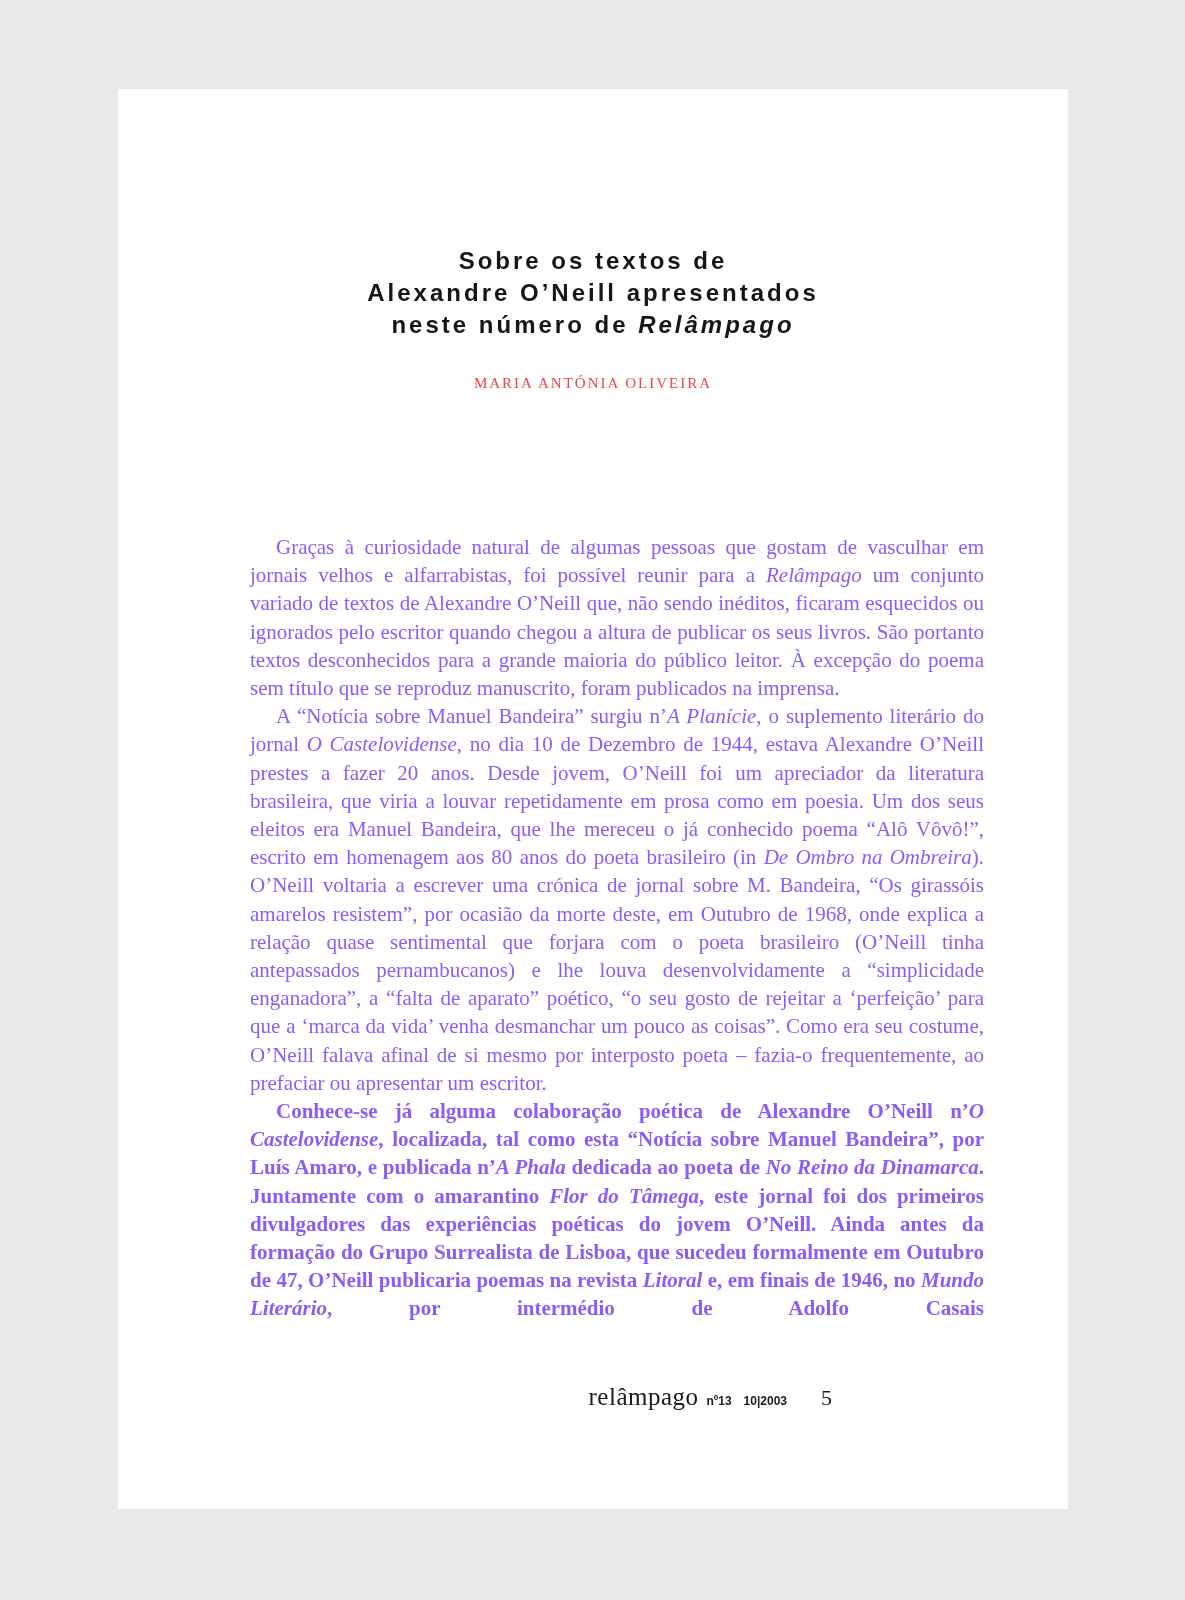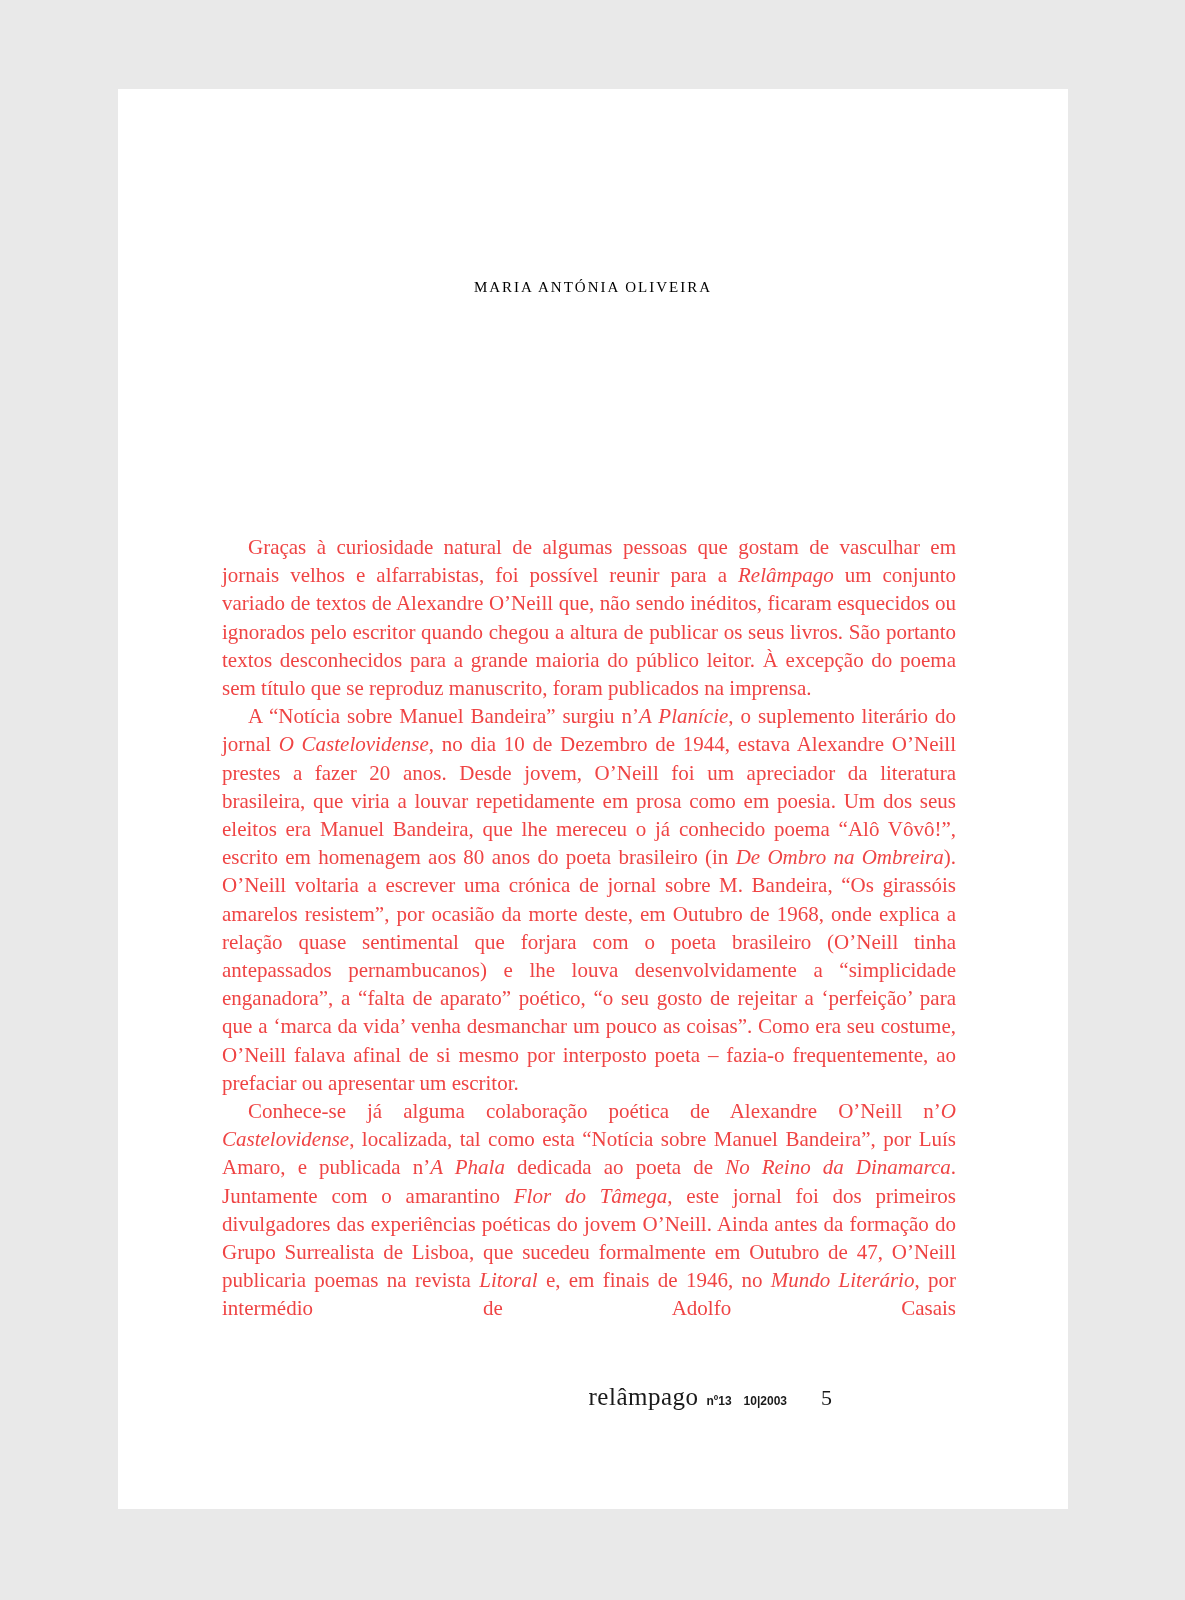--- a/index.html
+++ b/index.html
@@ -38,39 +38,39 @@
     line-height: 32px;
     letter-spacing: 3px;
     color: #161616;
   }
   .title .it { font-style: italic; }
   .author {
     margin-top: 34px;
     font-family: "Liberation Serif", serif;
     font-size: 15px;
     letter-spacing: 2px;
-    color: #000000;
+    color: #ef4444;
   }
   .body-text {
     position: absolute;
-    left: 104px;
+    left: 132px;
     top: 444px;
     width: 734px;
     font-size: 21px;
     line-height: 28.2px;
     text-align: justify;
-    color: #ef4444;
+    color: #8b5cf6;
     hyphens: auto;
   }
   .para {
     margin: 0;
     text-indent: 26px;
   }
   .para .it { font-style: italic; }
-  .para:last-child { text-align-last: justify; }
+  .para:last-child { text-align-last: justify; font-weight: bold; }
   .page-footer {
     position: absolute;
     left: 0;
     top: 1294px;
     width: 714px;
     display: flex;
     justify-content: flex-end;
     align-items: baseline;
     color: #1a1a1a;
     white-space: nowrap;
@@ -93,20 +93,25 @@
     margin-left: 34px;
   }
 </style>
 </head>
 <body>
 
 <div class="canvas">
   <div class="page">
 
     <header class="title-block">
+      <h1 class="title">
+          <div class="title-line"><span>Sobre os textos de</span></div>
+          <div class="title-line"><span>Alexandre O’Neill apresentados</span></div>
+          <div class="title-line"><span>neste número de </span><span class="it">Relâmpago</span></div>
+        </h1>
       <div class="author">MARIA ANTÓNIA OLIVEIRA</div>
     </header>
 
     <main class="body-text">
         <p class="para"><span>Graças à curiosidade natural de algumas pessoas que gostam de vasculhar em jornais velhos e alfarrabistas, foi possível reunir para a </span><span class="it">Relâmpago</span><span> um conjunto variado de textos de Alexandre O’Neill que, não sendo inéditos, ficaram esquecidos ou ignorados pelo escritor quando chegou a altura de publicar os seus livros. São portanto textos desconhecidos para a grande maioria do público leitor. À excepção do poema sem título que se reproduz manuscrito, foram publicados na imprensa.</span></p>
         <p class="para"><span>A “Notícia sobre Manuel Bandeira” surgiu n’</span><span class="it">A Planície</span><span>, o suplemento literário do jornal </span><span class="it">O Castelovidense</span><span>, no dia 10 de Dezembro de 1944, estava Alexandre O’Neill prestes a fazer 20 anos. Desde jovem, O’Neill foi um apreciador da literatura brasileira, que viria a louvar repetidamente em prosa como em poesia. Um dos seus eleitos era Manuel Bandeira, que lhe mereceu o já conhecido poema “Alô Vôvô!”, escrito em homenagem aos 80 anos do poeta brasileiro (in </span><span class="it">De Ombro na Ombreira</span><span>). O’Neill voltaria a escrever uma crónica de jornal sobre M. Bandeira, “Os girassóis amarelos resistem”, por ocasião da morte deste, em Outubro de 1968, onde explica a relação quase sentimental que forjara com o poeta brasileiro (O’Neill tinha antepassados pernambucanos) e lhe louva desenvolvidamente a “simplicidade enganadora”, a “falta de aparato” poético, “o seu gosto de rejeitar a ‘perfeição’ para que a ‘marca da vida’ venha desmanchar um pouco as coisas”. Como era seu costume, O’Neill falava afinal de si mesmo por interposto poeta – fazia-o frequentemente, ao prefaciar ou apresentar um escritor.</span></p>
         <p class="para"><span>Conhece-se já alguma colaboração poética de Alexandre O’Neill n’</span><span class="it">O Castelovidense</span><span>, localizada, tal como esta “Notícia sobre Manuel Bandeira”, por Luís Amaro, e publicada n’</span><span class="it">A Phala</span><span> dedicada ao poeta de </span><span class="it">No Reino da Dinamarca</span><span>. Juntamente com o amarantino </span><span class="it">Flor do Tâmega</span><span>, este jornal foi dos primeiros divulgadores das experiências poéticas do jovem O’Neill. Ainda antes da formação do Grupo Surrealista de Lisboa, que sucedeu formalmente em Outubro de 47, O’Neill publicaria poemas na revista </span><span class="it">Litoral</span><span> e, em finais de 1946, no </span><span class="it">Mundo Literário</span><span>, por intermédio de Adolfo Casais</span></p>
       </main>
 
     <footer class="page-footer">

